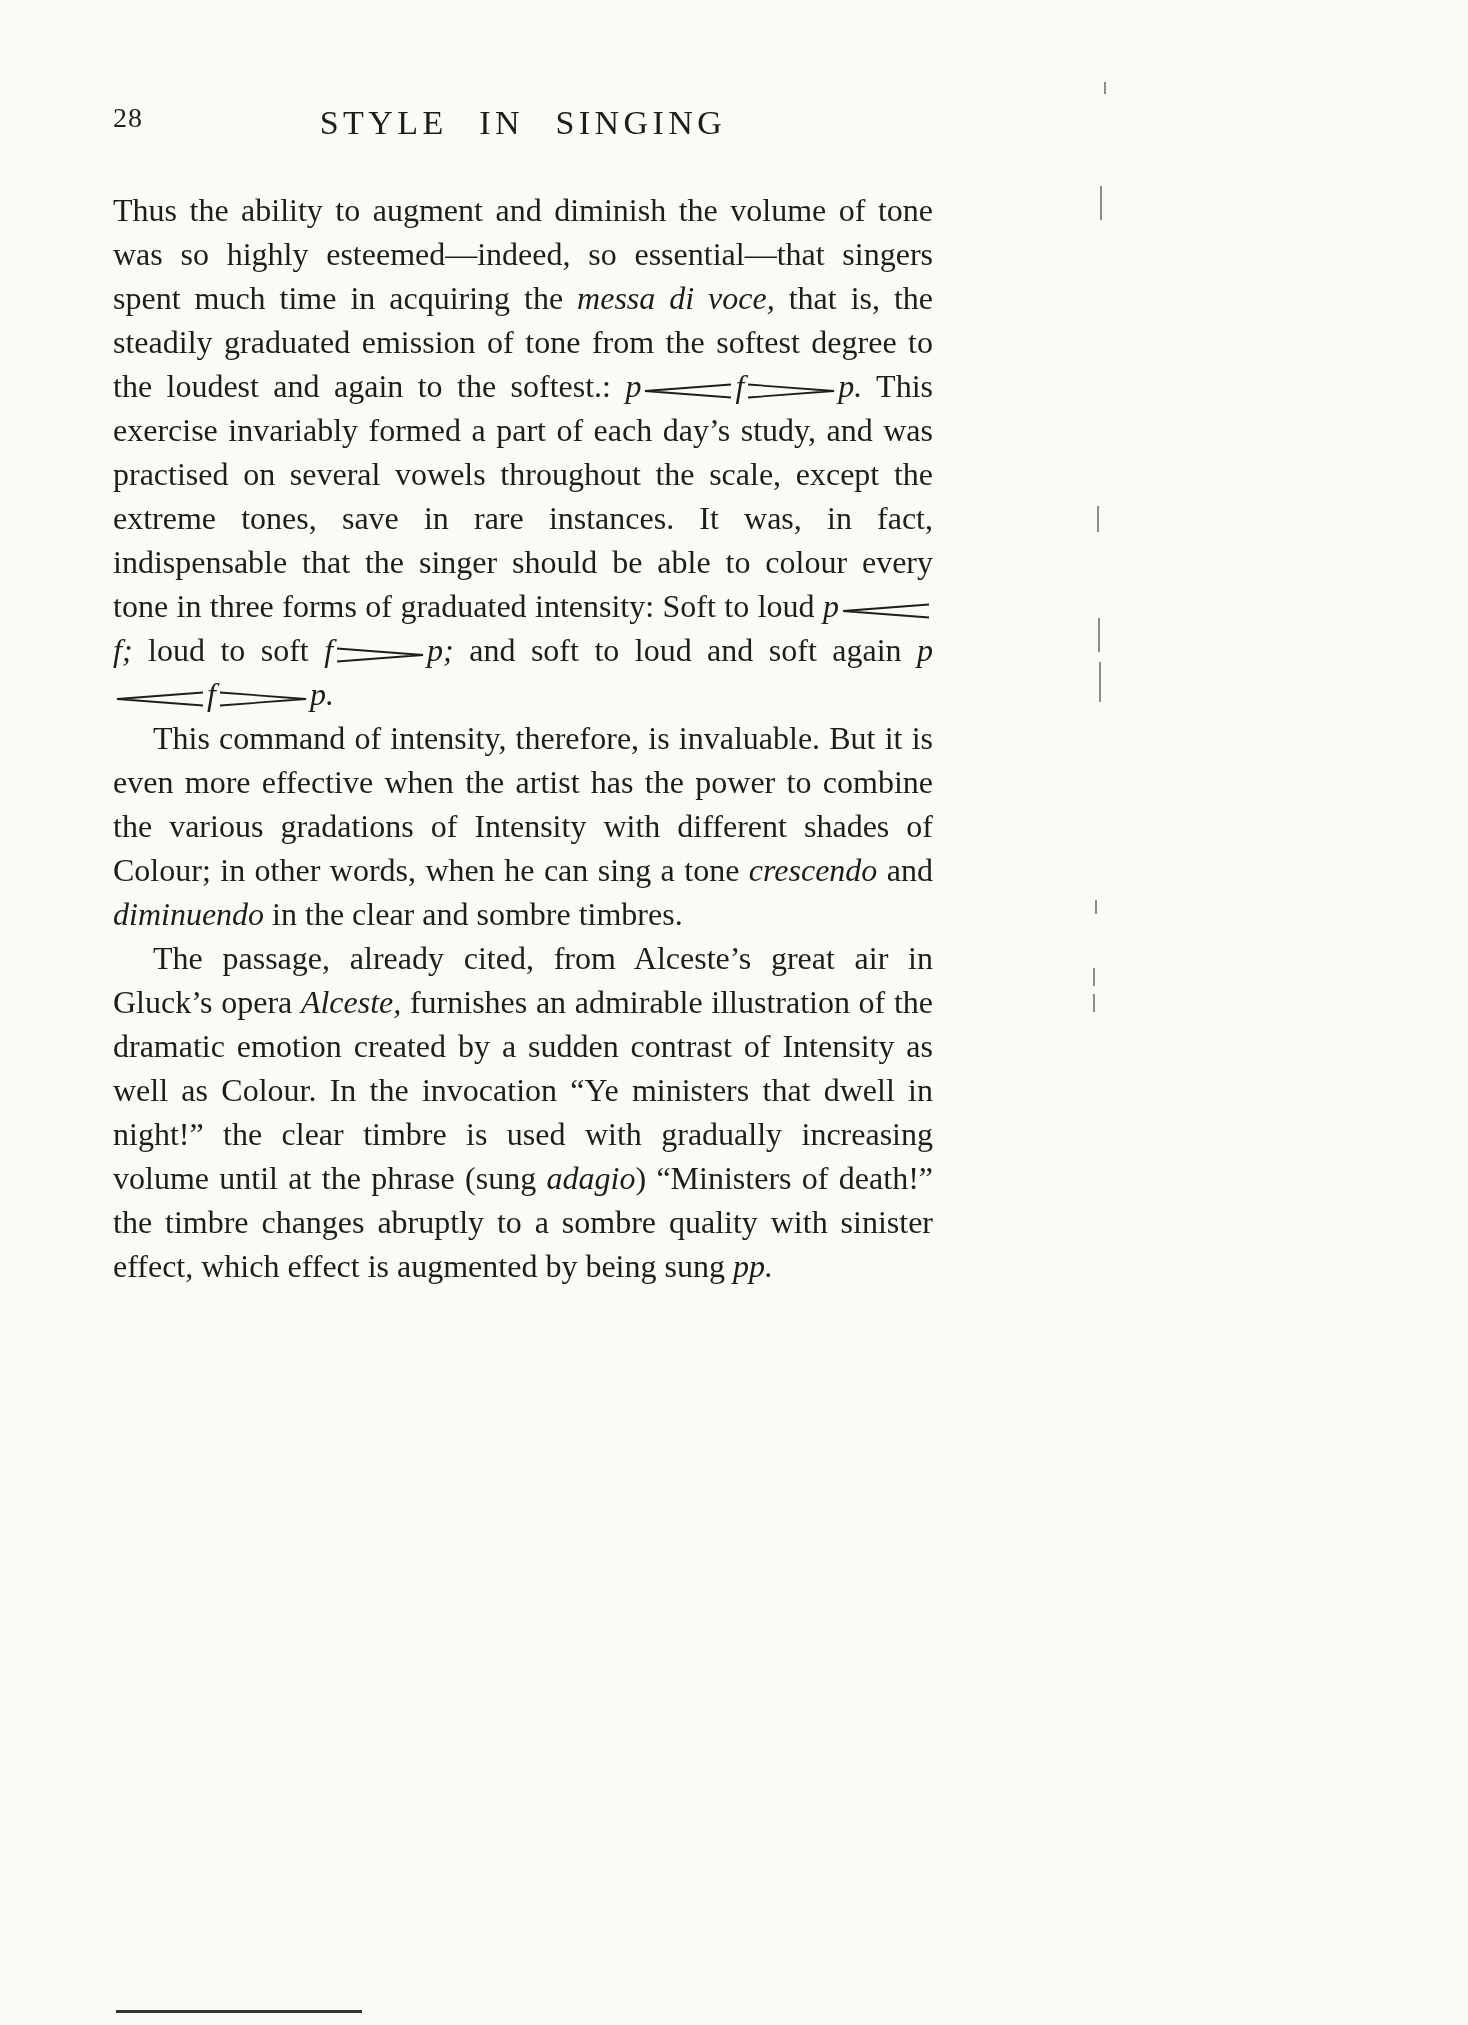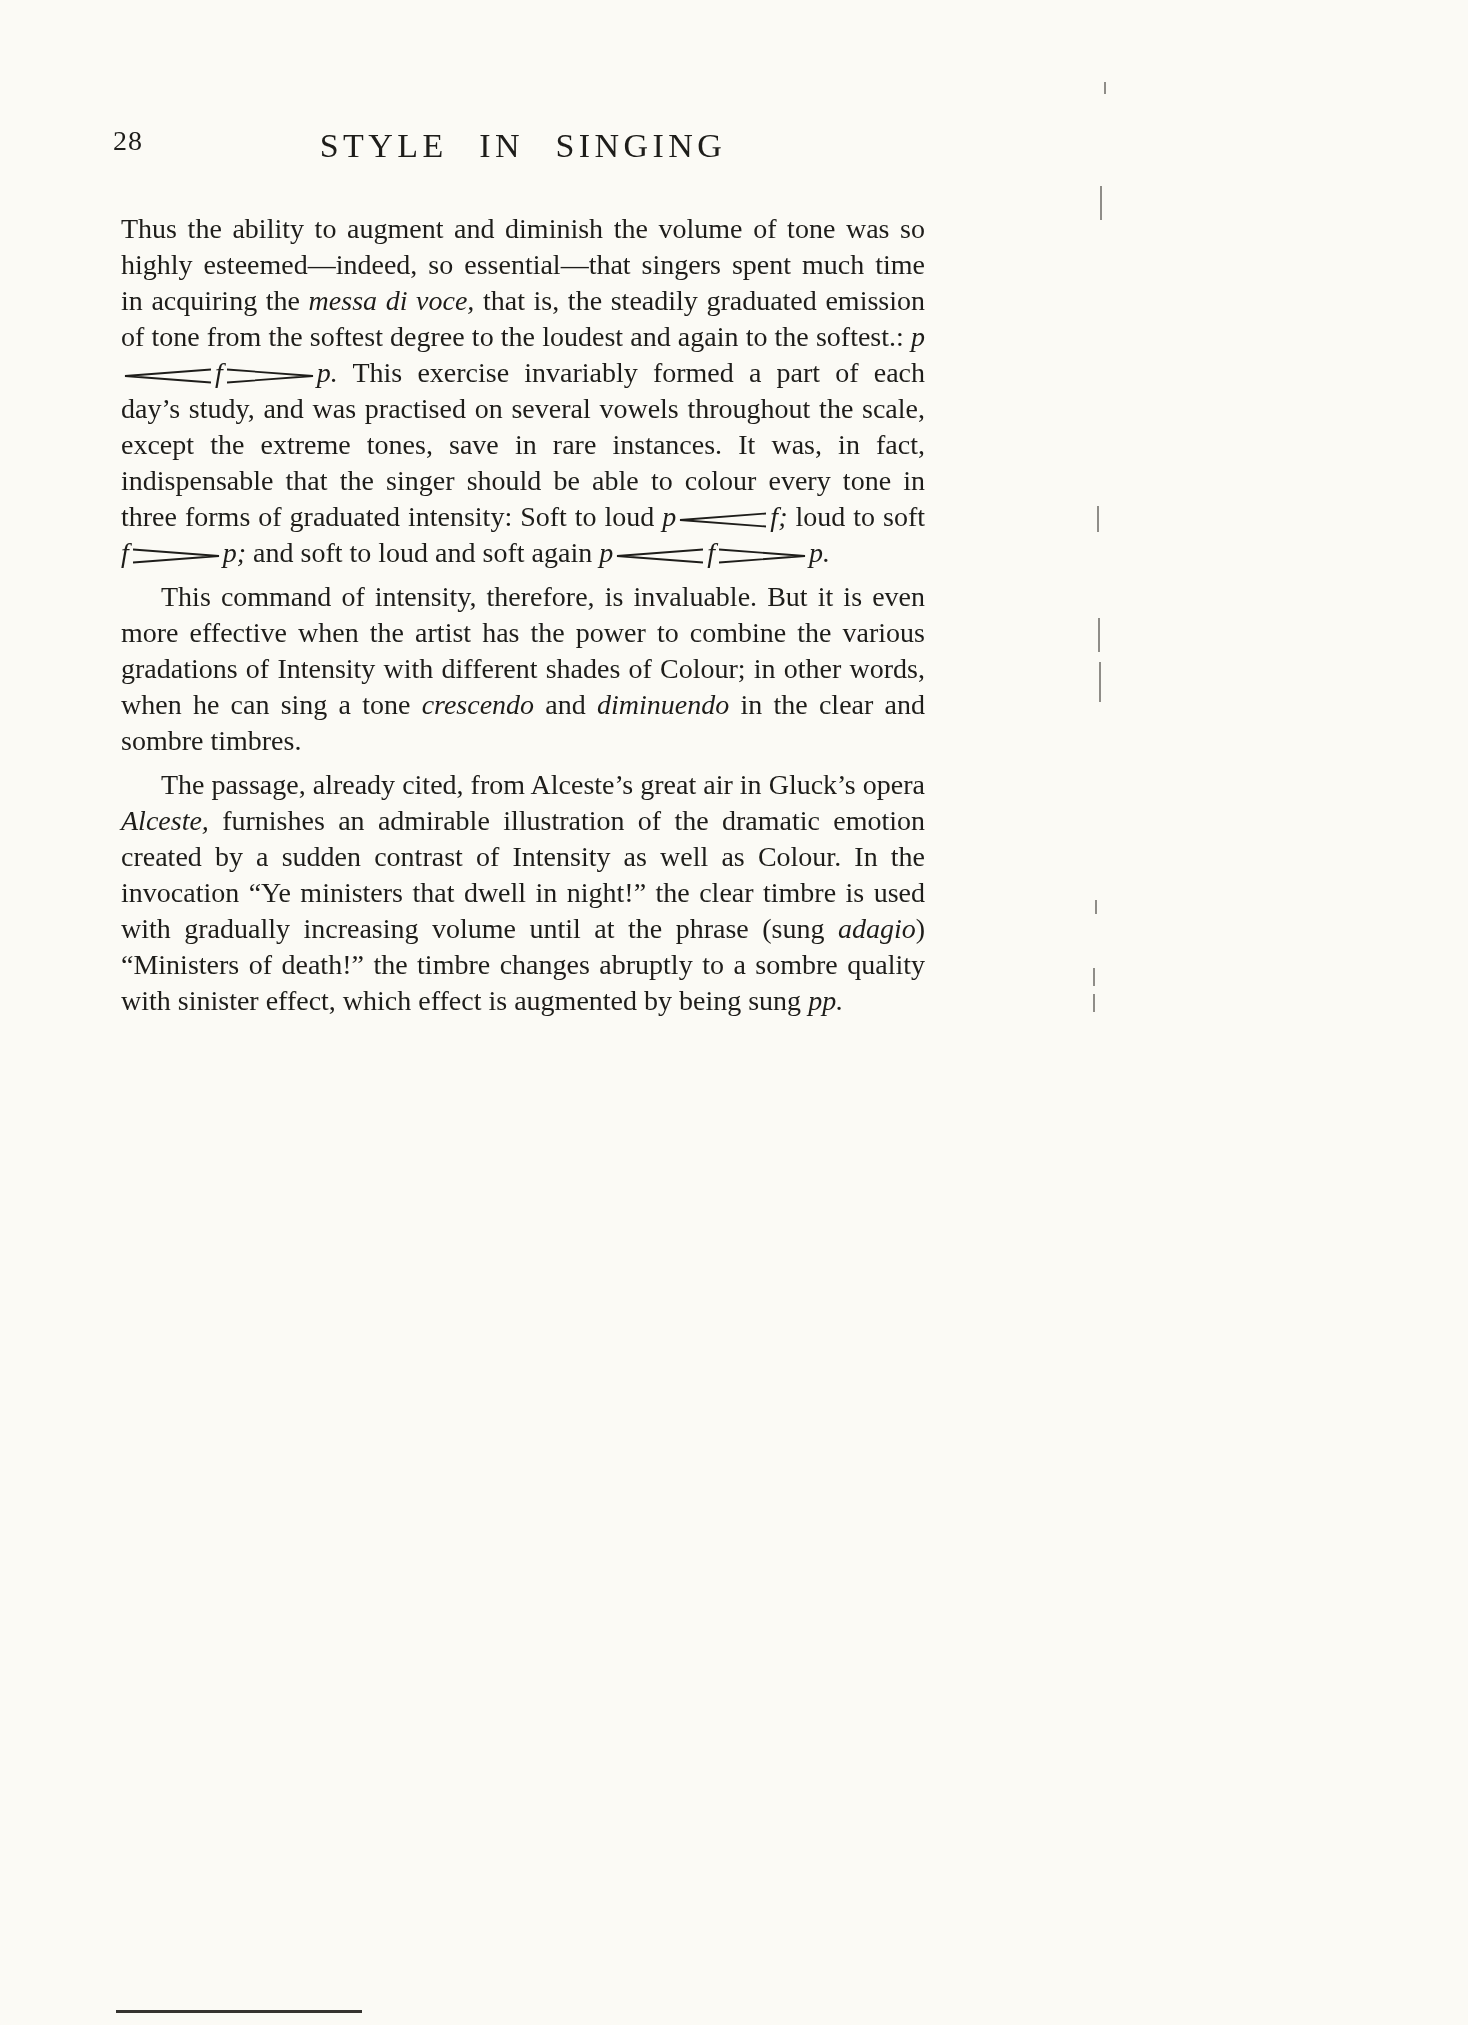--- a/index.html
+++ b/index.html
@@ -20,43 +20,42 @@
   .content {
     position: absolute;
     left: 113px;
     top: 102px;
     width: 820px;
   }
   .header-row {
     position: relative;
     height: 46px;
     margin-bottom: 40px;
-    margin-top: 23px;
   }
   .page-number {
     position: absolute;
     left: 0;
     top: 0;
     font-size: 28px;
     letter-spacing: 1px;
   }
   .running-title {
     position: absolute;
     left: 0;
     right: 0;
     top: 2px;
     text-align: center;
     font-size: 34px;
     letter-spacing: 0.13em;
     word-spacing: 0.55em;
   }
   .body-text p.para {
-    margin: 8px;
-    font-size: 28px;
-    line-height: 36px;
+    margin: 0;
+    font-size: 32px;
+    line-height: 44px;
     text-align: justify;
   }
   .body-text p.para.indent {
     text-indent: 40px;
   }
   .it {
     font-style: italic;
   }
   .hairpin {
     display: inline-block;

